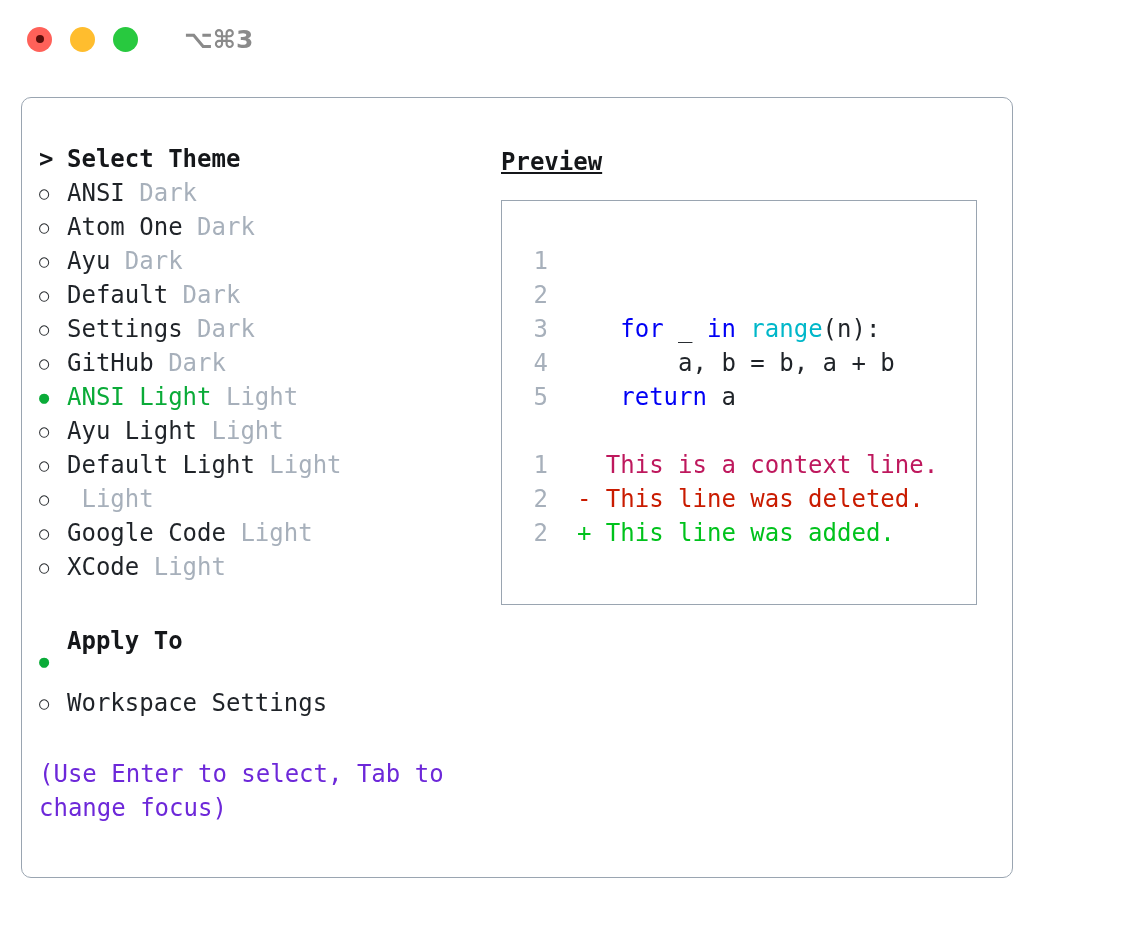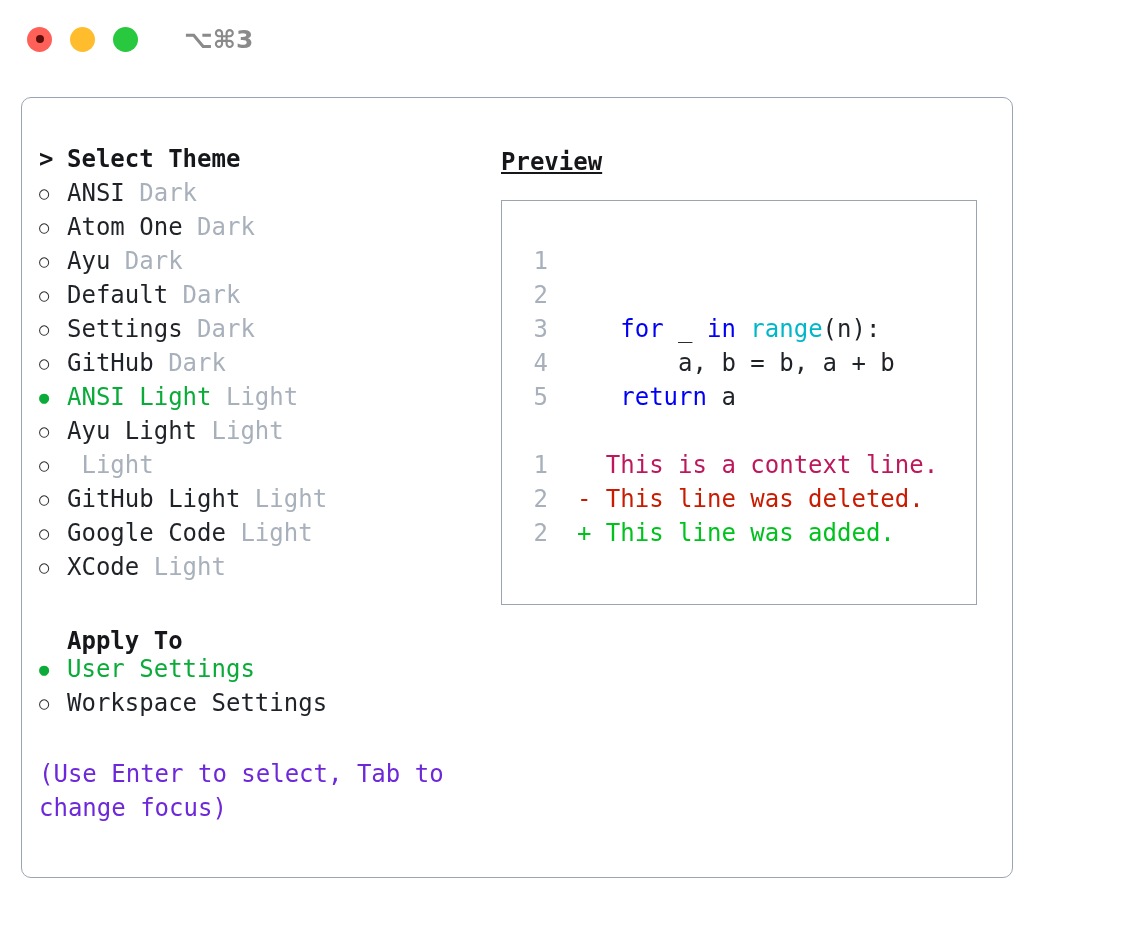--- a/index.html
+++ b/index.html
@@ -240,25 +240,25 @@
           <span class="row-label">ANSI Light</span>
           <span class="row-tag"> Light</span>
         </div>
         <div class="list-row">
           <span class="bullet">○</span>
           <span class="row-label">Ayu Light</span>
           <span class="row-tag"> Light</span>
         </div>
         <div class="list-row">
           <span class="bullet">○</span>
-          <span class="row-tag"> Light</span>
-        </div>
-        <div class="list-row">
-          <span class="bullet">○</span>
-          <span class="row-label">GitHub Light</span>
+          <span class="row-label">Default Light</span>
+          <span class="row-tag"> Light</span>
+        </div>
+        <div class="list-row">
+          <span class="bullet">○</span>
           <span class="row-tag"> Light</span>
         </div>
         <div class="list-row">
           <span class="bullet">○</span>
           <span class="row-label">Google Code</span>
           <span class="row-tag"> Light</span>
         </div>
         <div class="list-row">
           <span class="bullet">○</span>
           <span class="row-label">XCode</span>
@@ -269,21 +269,20 @@
     <div class="spacer-row"></div>
 
     <div class="section-title">
       <span class="bullet">○</span>
       <span>Apply To</span>
     </div>
 
     <div id="apply-list">
         <div class="list-row selected">
           <span class="bullet on">●</span>
-          <span class="row-label">User Settings</span>
         </div>
         <div class="list-row">
           <span class="bullet">○</span>
           <span class="row-label">Workspace Settings</span>
         </div>
       </div>
 
     <div class="hint">(Use Enter to select, Tab to change focus)</div>
   </div>
 

